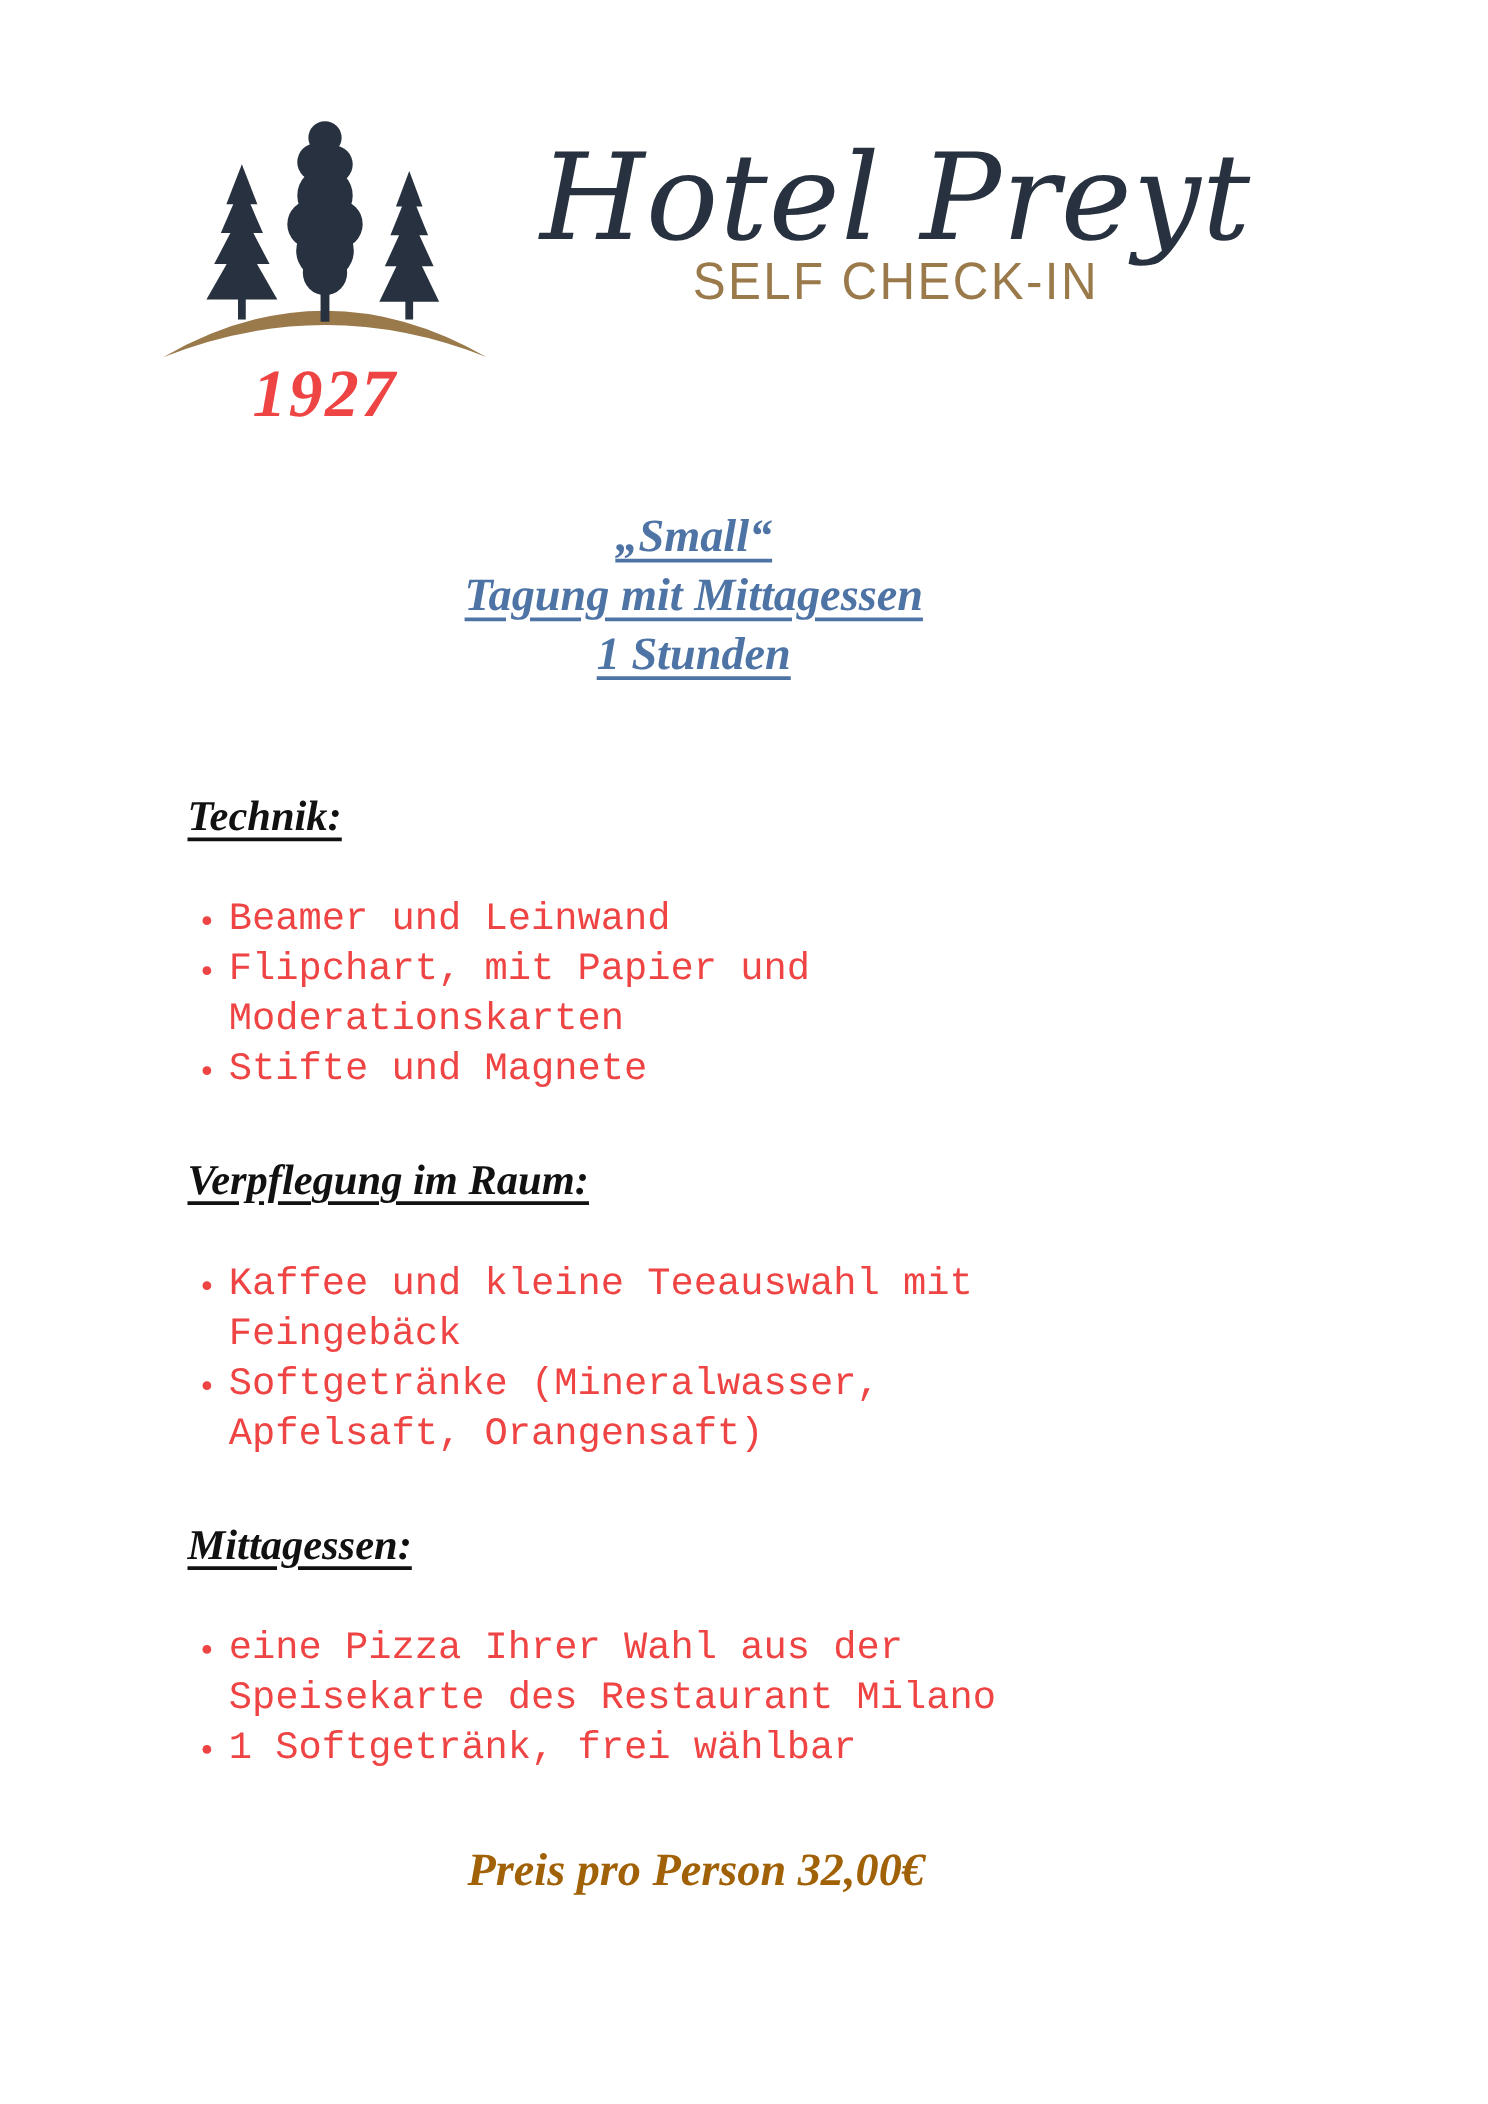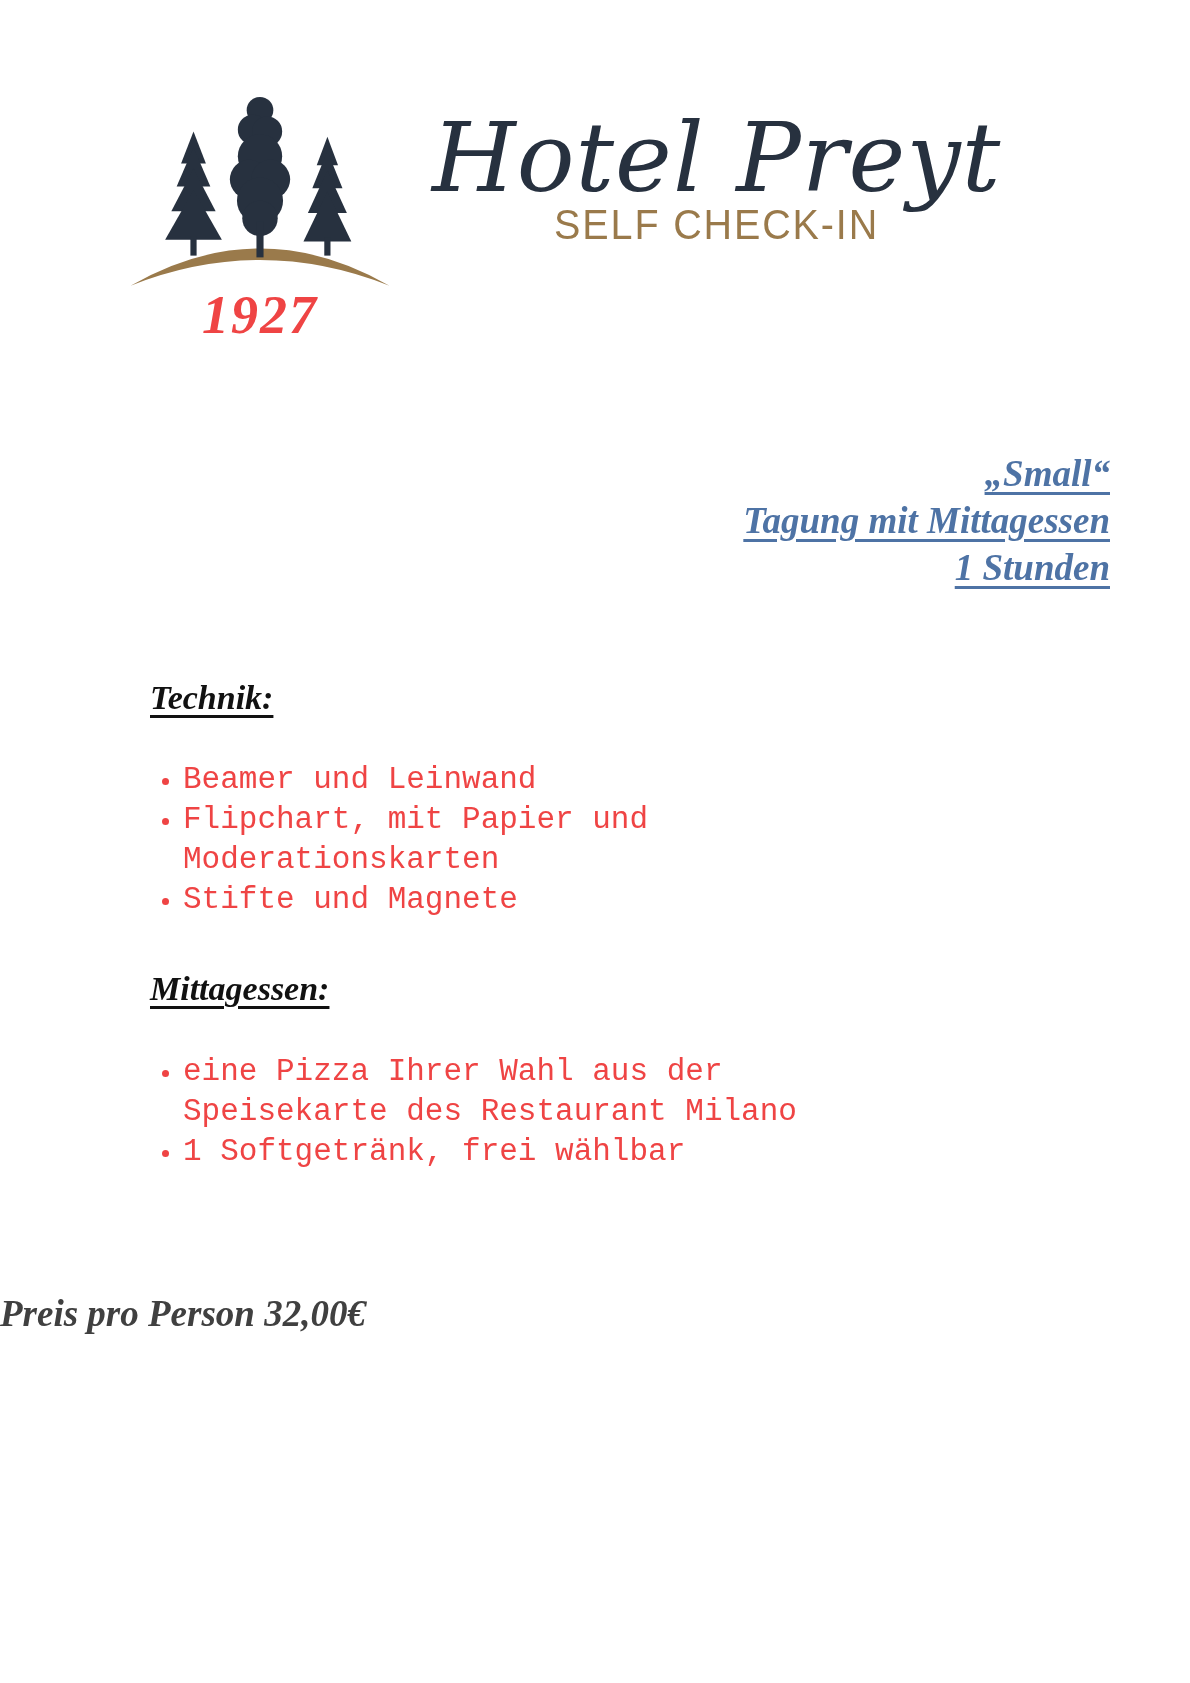--- a/index.html
+++ b/index.html
@@ -63,22 +63,22 @@
     line-height: 1;
     color: #9a7a4b;
     letter-spacing: 2px;
     margin-top: -14px;
     transform: scaleX(0.94);
     transform-origin: center;
   }
 
   
   .title-block {
-    margin-top: 104px;
-    text-align: right;
+    margin-top: 60px;
+    text-align: center;
     padding-right: 80px;
     box-sizing: border-box;
   }
   .title-line {
     font-size: 37px;
     line-height: 47px;
     font-weight: bold;
     font-style: italic;
     color: #4e73a5;
     text-decoration: underline;
@@ -112,27 +112,28 @@
     font-size: 31px;
     line-height: 40px;
     max-width: 720px;
     color: #ef4444;
     font-family: Liberation Mono, monospace;
   }
   ul.bullets li::marker { font-size: 26px; }
 
   
   .price-line {
-    margin-top: 120px;
+    margin-top: 56px;
+    text-align: center;
     padding-right: 76px;
     box-sizing: border-box;
     font-size: 37px;
     font-weight: bold;
     font-style: italic;
-    color: #404040;
+    color: #a16207;
   }
 </style>
 </head>
 <body>
 
 <div class="page">
 
   <div class="header">
     <div class="logo">
       <svg width="266" height="220" viewBox="0 0 300 248" xmlns="http://www.w3.org/2000/svg">
@@ -185,20 +186,27 @@
 
     <div class="section section-technik">
       <div class="section-heading">Technik:</div>
       <ul class="bullets">
         <li>Beamer und Leinwand</li>
         <li>Flipchart, mit Papier und Moderationskarten</li>
         <li>Stifte und Magnete</li>
       </ul>
     </div>
 
+    <div class="section section-verpflegung">
+      <div class="section-heading">Verpflegung im Raum:</div>
+      <ul class="bullets">
+        <li>Kaffee und kleine Teeauswahl mit Feingebäck</li>
+        <li>Softgetränke (Mineralwasser, Apfelsaft, Orangensaft)</li>
+      </ul>
+    </div>
 
     <div class="section section-mittagessen">
       <div class="section-heading">Mittagessen:</div>
       <ul class="bullets">
         <li>eine Pizza Ihrer Wahl aus der Speisekarte des Restaurant Milano</li>
         <li>1 Softgetränk, frei wählbar</li>
       </ul>
     </div>
 
   </div>

